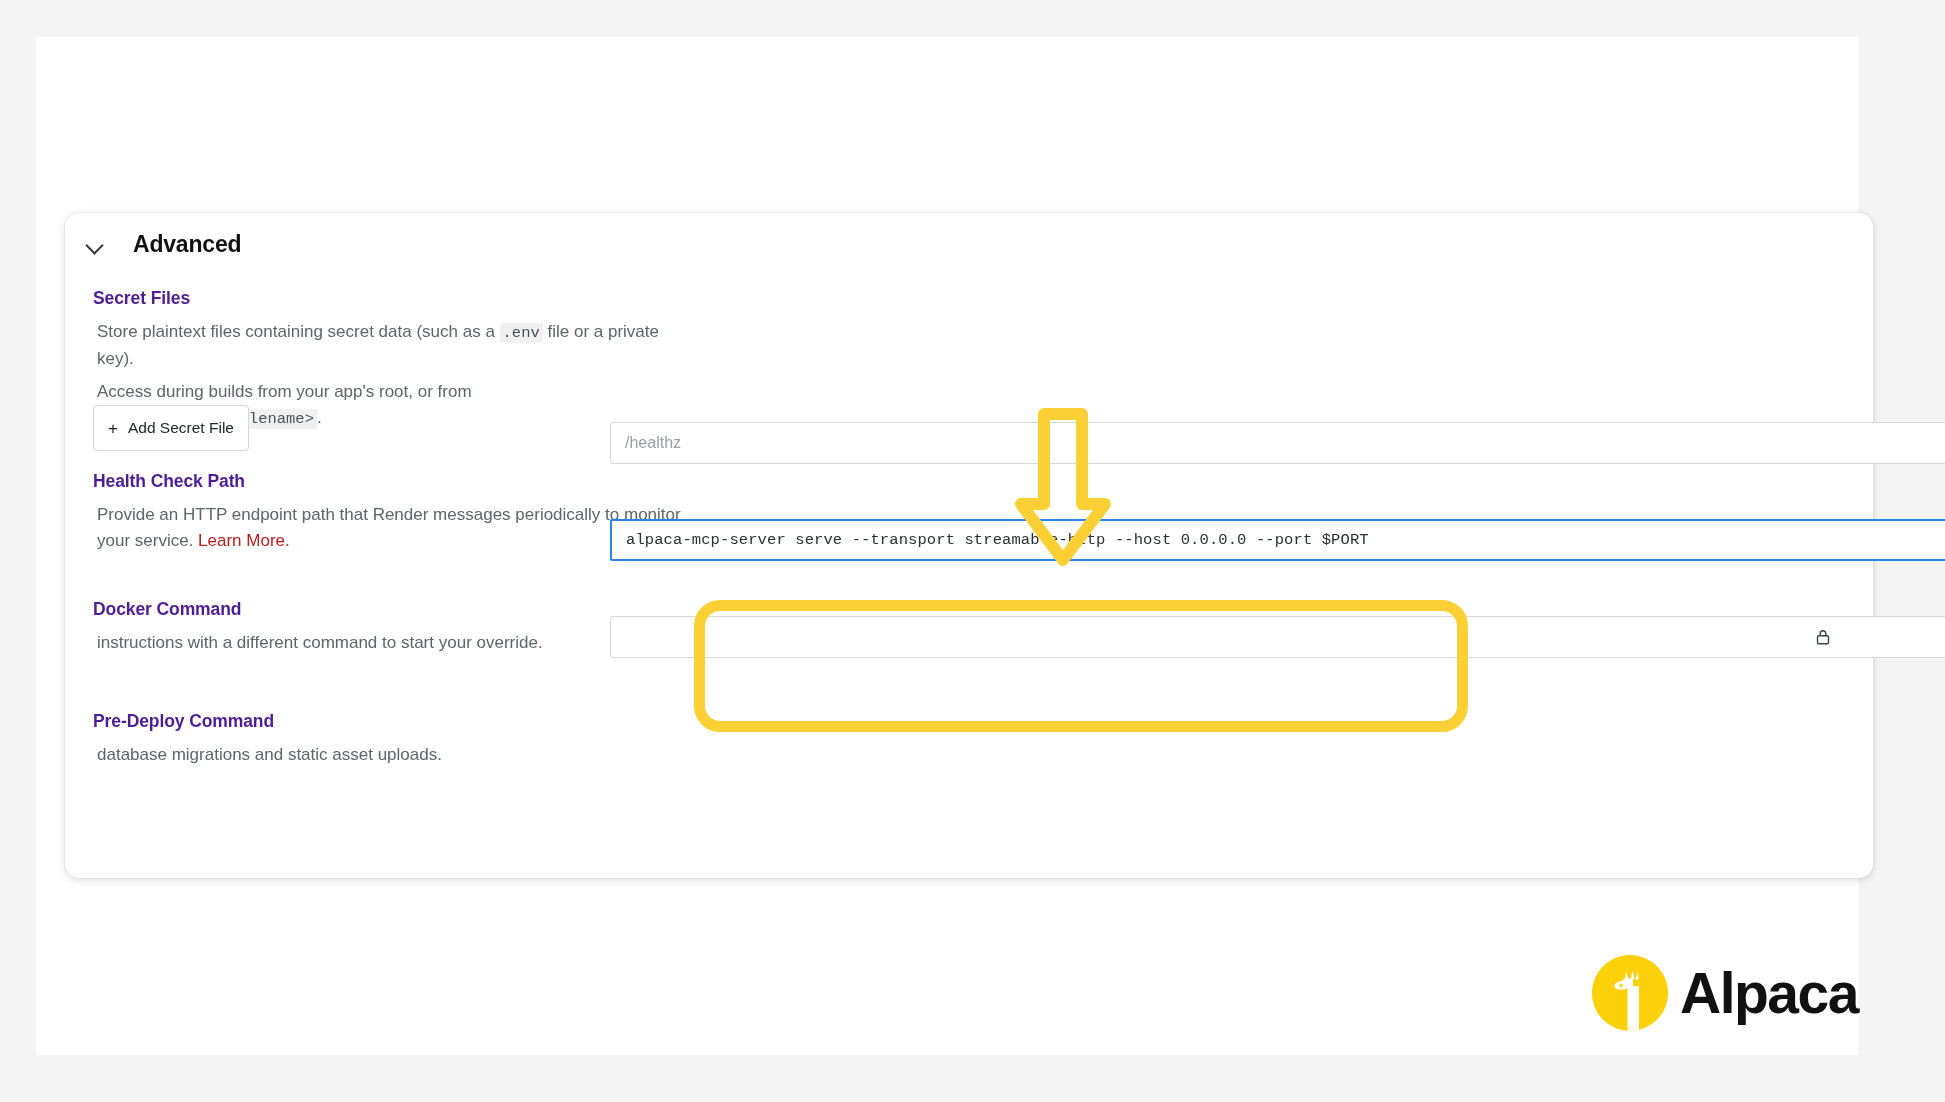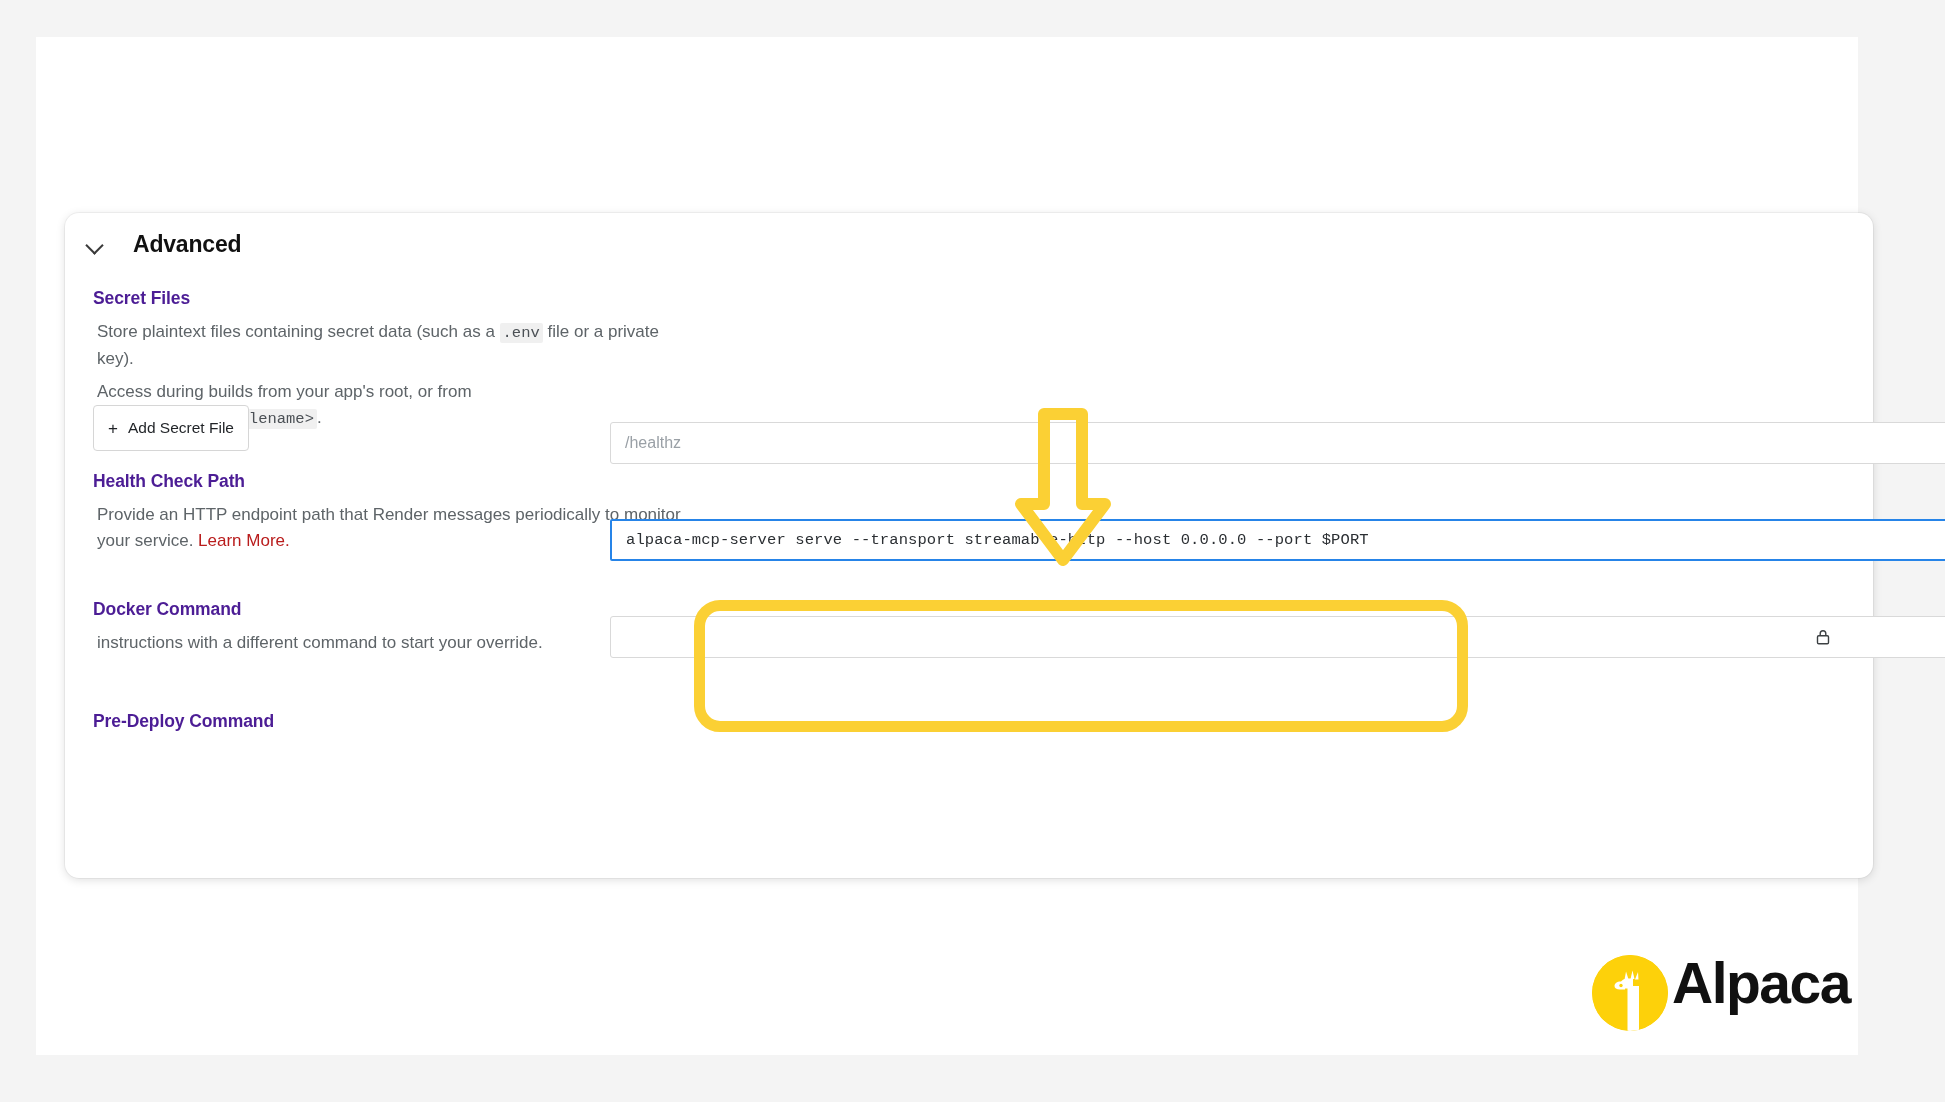--- a/index.html
+++ b/index.html
@@ -195,22 +195,22 @@
     border-radius: 26px;
     pointer-events: none;
   }
 
   
   #alpaca-logo {
     position: absolute;
     left: 1592px;
     top: 955px;
     display: flex;
-    align-items: flex-start;
-    gap: 4px;
+    align-items: center;
+    gap: 12px;
   }
   #alpaca-mark {
     width: 76px; height: 76px;
     border-radius: 50%;
     background: #fdd10a;
     position: relative;
     overflow: hidden;
   }
   #alpaca-wordmark {
     font-size: 57px;
@@ -262,20 +262,21 @@
 
       <div class="label-col" id="docker-command-label">
         <div class="section-title">Docker Command</div>
         <p class="section-desc">instructions with a different command to start your override.</p>
       </div>
 
       <input class="field-input" id="docker-command-input" type="text" value="alpaca-mcp-server serve --transport streamable-http --host 0.0.0.0 --port $PORT" style="">
 
       <div class="label-col" id="predeploy-label">
         <div class="section-title">Pre-Deploy Command</div>
+        <p class="section-desc">database migrations and static asset uploads.</p>
       </div>
 
       <input class="field-input" id="predeploy-input" type="text" placeholder="" style="">
 
       <span id="predeploy-lock">
         <svg width="20" height="20" viewBox="0 0 20 20" fill="none">
           <rect x="4.5" y="8.8" width="11" height="8" rx="1.2" stroke="#3c4043" stroke-width="1.4"></rect>
           <path d="M7.2 8.8V6.6a2.8 2.8 0 0 1 5.6 0v2.2" stroke="#3c4043" stroke-width="1.4" fill="none"></path>
         </svg>
       </span>

